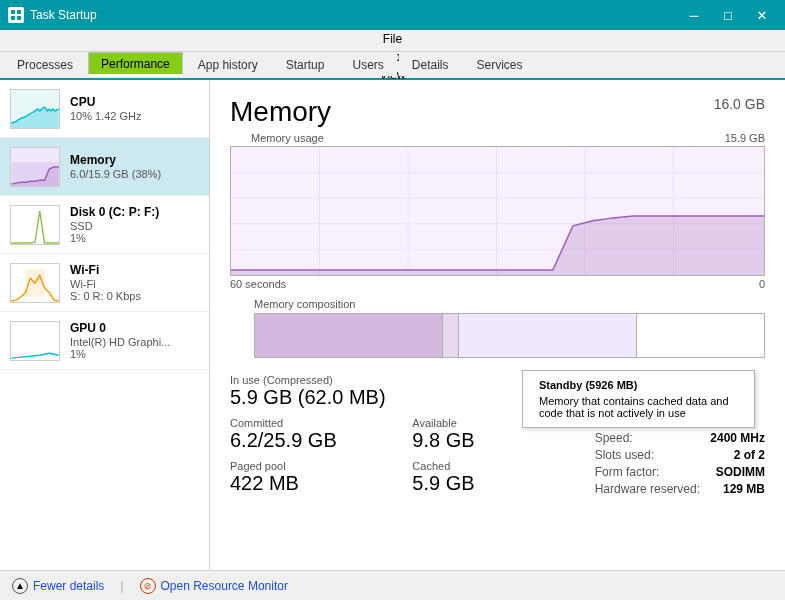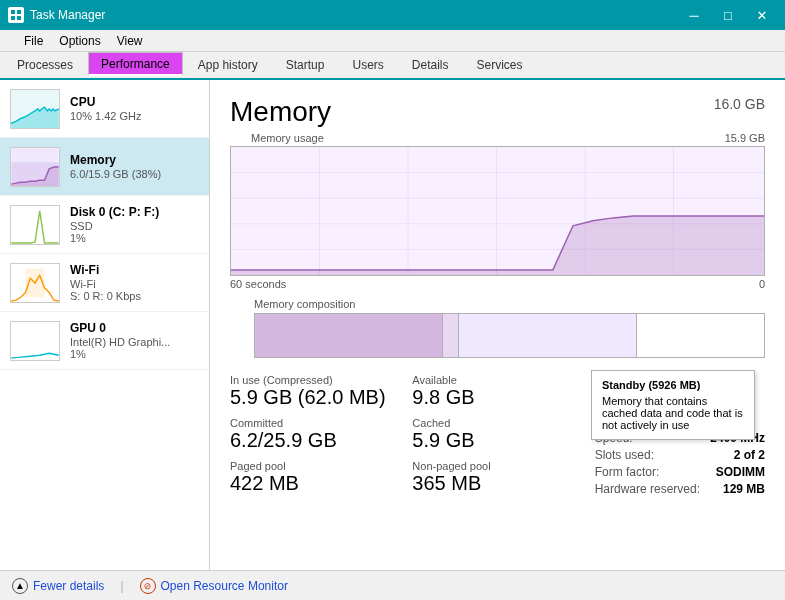--- a/index.html
+++ b/index.html
@@ -21,22 +21,23 @@
     .title-btn {
       width: 30px; height: 30px; background: transparent; border: none; color: white;
       font-size: 13px; cursor: pointer; display: flex; align-items: center; justify-content: center;
     }
 
     .menu-bar {
       background: #f0f0f0;
       height: 22px;
       display: flex;
       align-items: center;
-      padding: 0 16px;
+      padding: 0 4px;
       border-bottom: 1px solid #d0d0d0;
+      flex-direction: column;
     }
     .menu-item {
       padding: 2px 8px;
       font-size: 12px;
       cursor: pointer;
       color: #000;
     }
 
     .tab-bar {
       background: #f0f0f0;
@@ -53,21 +54,21 @@
       border: 1px solid transparent;
       border-bottom: none;
       margin-right: 2px;
       background: #f0f0f0;
       color: #333;
       height: 24px;
       display: flex;
       align-items: center;
     }
     .tab.active {
-      background: #d946ef;
+      background: #84cc16;
       border-color: #c0c0c0;
       border-bottom: 2px solid white;
       color: #000;
       margin-bottom: -2px;
     }
 
     .main-content {
       display: flex;
       height: calc(600px - 30px - 22px - 28px - 30px);
       background: white;
@@ -169,23 +170,23 @@
     .info-row { display: flex; justify-content: space-between; gap: 20px; margin-bottom: 3px; }
     .info-label { color: #555; }
     .info-val { font-weight: 600; color: #000; }
 
     .tooltip-box {
       position: absolute;
       right: 30px;
       top: 290px;
       background: white;
       border: 1px solid #b0b0b0;
-      padding: 8px 10px;
+      padding: 8px 16px;
       font-size: 11px;
-      width: 164px;
+      width: 233px;
       box-shadow: 2px 2px 4px rgba(0,0,0,0.15);
       z-index: 10;
     }
     .tooltip-title { font-weight: 600; margin-bottom: 4px; }
 
     .bottom-bar {
       height: 30px;
       background: #f0f0f0;
       border-top: 1px solid #d0d0d0;
       display: flex;
@@ -225,21 +226,21 @@
 <div class="title-bar">
   <div class="title-left">
     <div class="title-icon">
       <svg width="12" height="12" viewBox="0 0 12 12">
           <rect x="1" y="1" width="4" height="4" fill="#0097a7"></rect>
           <rect x="7" y="1" width="4" height="4" fill="#0097a7"></rect>
           <rect x="1" y="7" width="4" height="4" fill="#0097a7"></rect>
           <rect x="7" y="7" width="4" height="4" fill="#0097a7"></rect>
         </svg>
     </div>
-    <span>Task Manager</span>
+    <span>Task Startup</span>
   </div>
   <div class="title-controls">
     <button class="title-btn">─</button>
     <button class="title-btn">□</button>
     <button class="title-btn close">✕</button>
   </div>
 </div>
 
 <div class="menu-bar">
   <span class="menu-item">File</span>
@@ -406,24 +407,20 @@
       </div>
       <div style="flex: 1;">
         <div class="stat-block">
           <div class="stat-label">Available</div>
           <div class="stat-value-medium">9.8 GB</div>
         </div>
         <div class="stat-block">
           <div class="stat-label">Cached</div>
           <div class="stat-value-medium">5.9 GB</div>
         </div>
-        <div class="stat-block">
-          <div class="stat-label">Non-paged pool</div>
-          <div class="stat-value-medium">365 MB</div>
-        </div>
       </div>
       <div style="flex: 1; font-size: 12px;">
         <div class="info-row">
           <span class="info-label">Speed:</span>
           <span class="info-val">2400 MHz</span>
         </div>
         <div class="info-row">
           <span class="info-label">Slots used:</span>
           <span class="info-val">2 of 2</span>
         </div>

